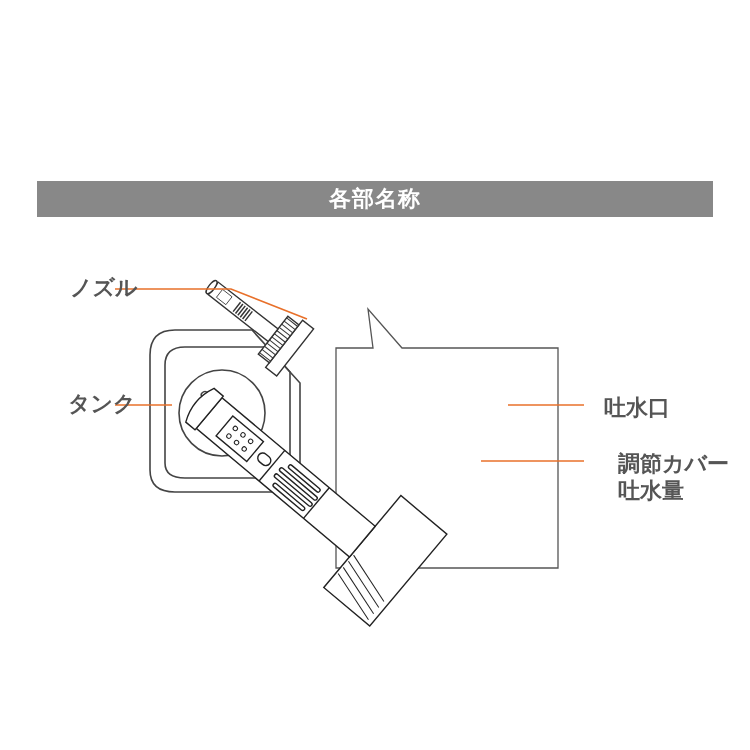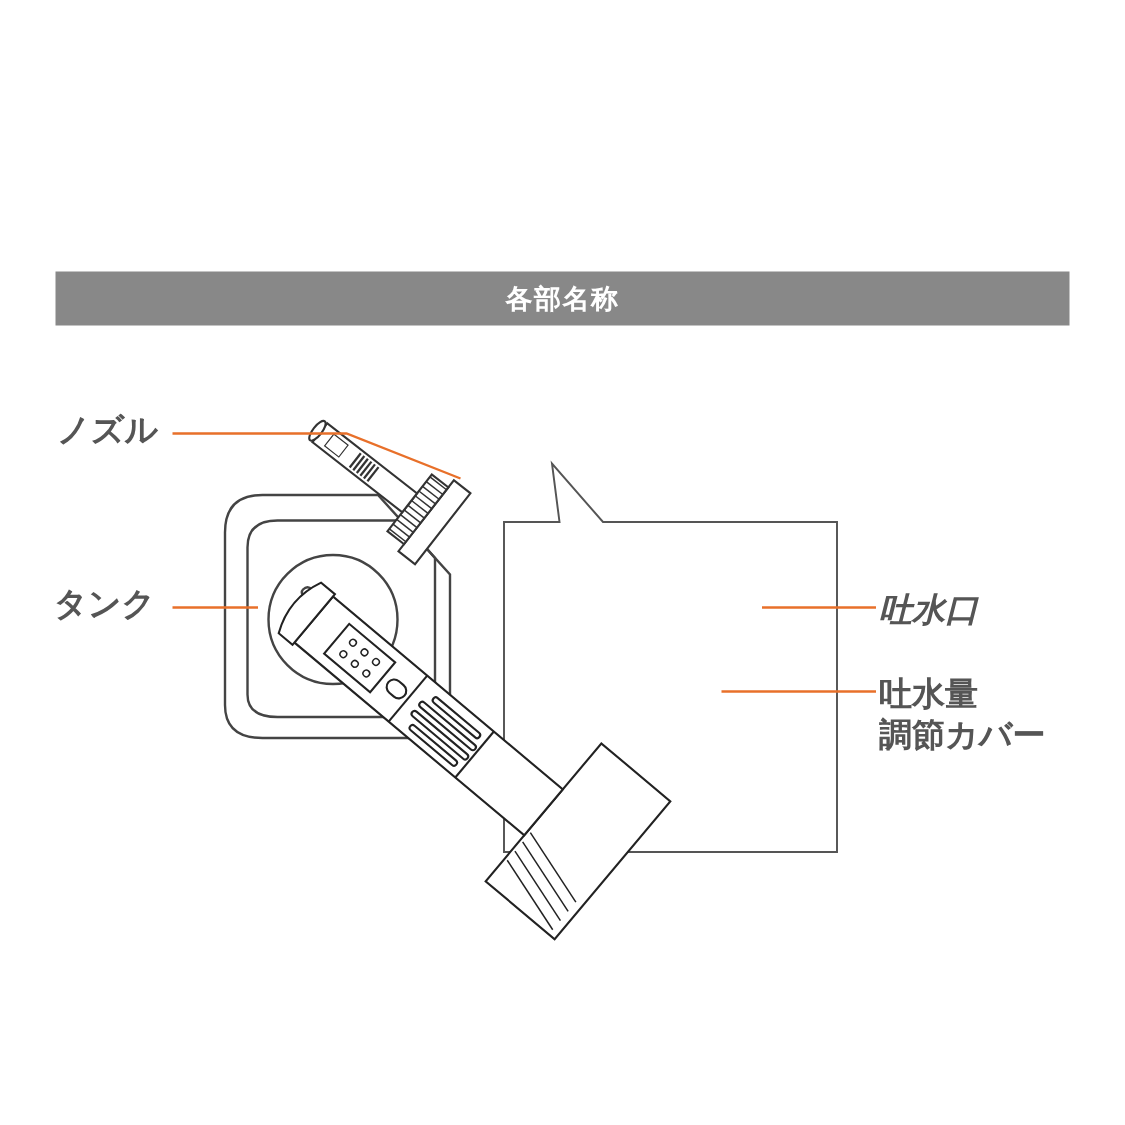--- a/index.html
+++ b/index.html
@@ -1,24 +1,24 @@
 <!DOCTYPE html>
 <html><head>
 <meta charset="utf-8">
 <style>
   html, body { margin: 0; padding: 0; background: #ffffff; }
   body { width: 750px; height: 750px; position: relative; overflow: hidden;
          font-family: "DejaVu Sans", "Liberation Sans", sans-serif; }
   .header-bar { position: absolute; left: 37px; top: 181px; width: 676px; height: 36px;
-                background: #888888; color: #ffffff; font-weight: bold; font-size: 18px;
+                background: #888888; color: #ffffff; font-weight: bold; font-size: 22px;
                 display: flex; align-items: center; justify-content: center; letter-spacing: 1px; }
-  .label { position: absolute; color: #555555; font-weight: bold; font-size: 22px; line-height: 1; white-space: nowrap; }
+  .label { position: absolute; color: #555555; font-weight: bold; font-size: 22px; line-height: 1; white-space: nowrap; margin-left: 32px; }
   .label-nozzle { left: 38px; top: 277px; }
   .label-tank { left: 36px; top: 393px; }
-  .label-outlet { left: 586px; top: 397px; font-style: italic; }
+  .label-outlet { left: 572px; top: 397px; }
   .label-flow { left: 586px; top: 451px; line-height: 1.22; }
   .label-flow span { display: block; }
   svg.diagram { position: absolute; left: 0; top: 0; }
 </style>
 </head>
 <body>
 
 <div class="header-bar">
   <span>各部名称</span>
 </div>
@@ -112,15 +112,15 @@
     <line x1="115" y1="405" x2="172" y2="405"></line>
     <line x1="508" y1="405" x2="584" y2="405"></line>
     <line x1="481" y1="461" x2="584" y2="461"></line>
   </g>
 </svg>
 
 <div class="label label-nozzle">ノズル</div>
 <div class="label label-tank">タンク</div>
 <div class="label label-outlet">吐水口</div>
 <div class="label label-flow">
+  <span>調節カバー</span>
   <span>吐水量</span>
-  <span>調節カバー</span>
 </div>
 
 </body></html>

